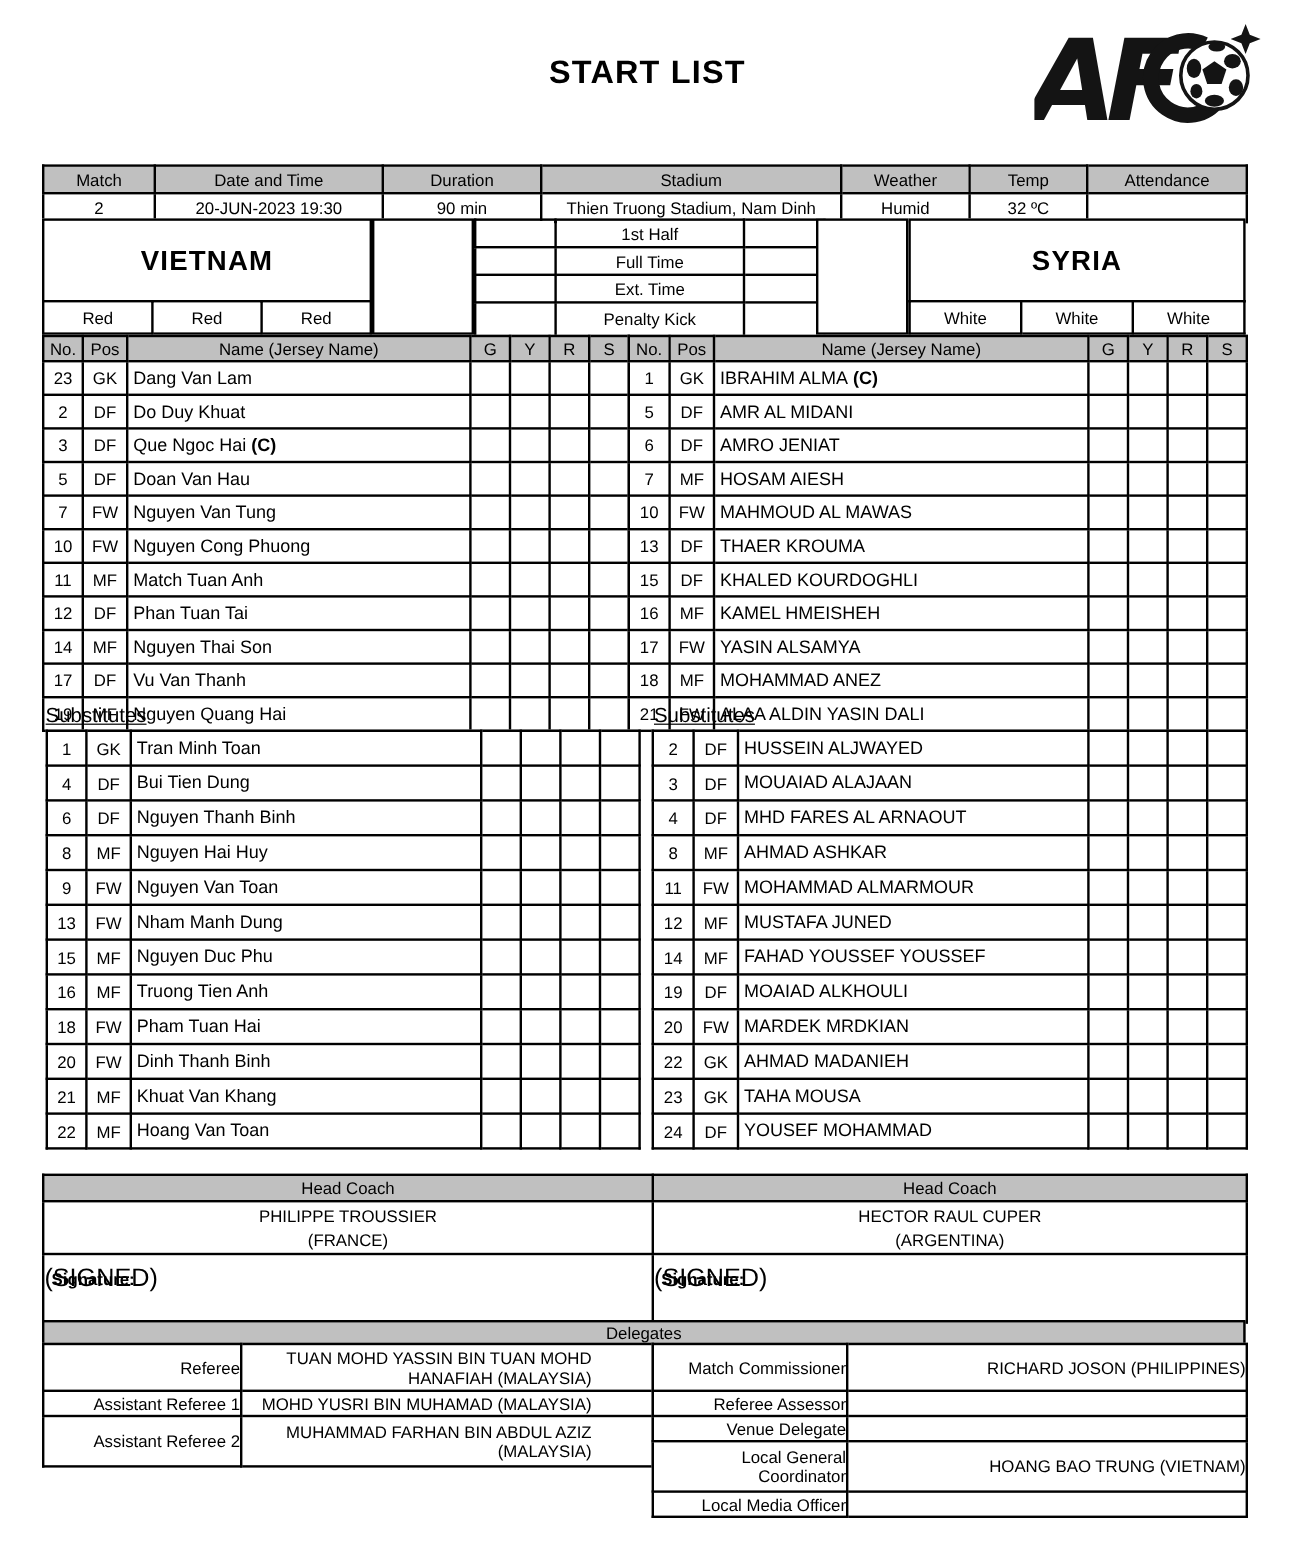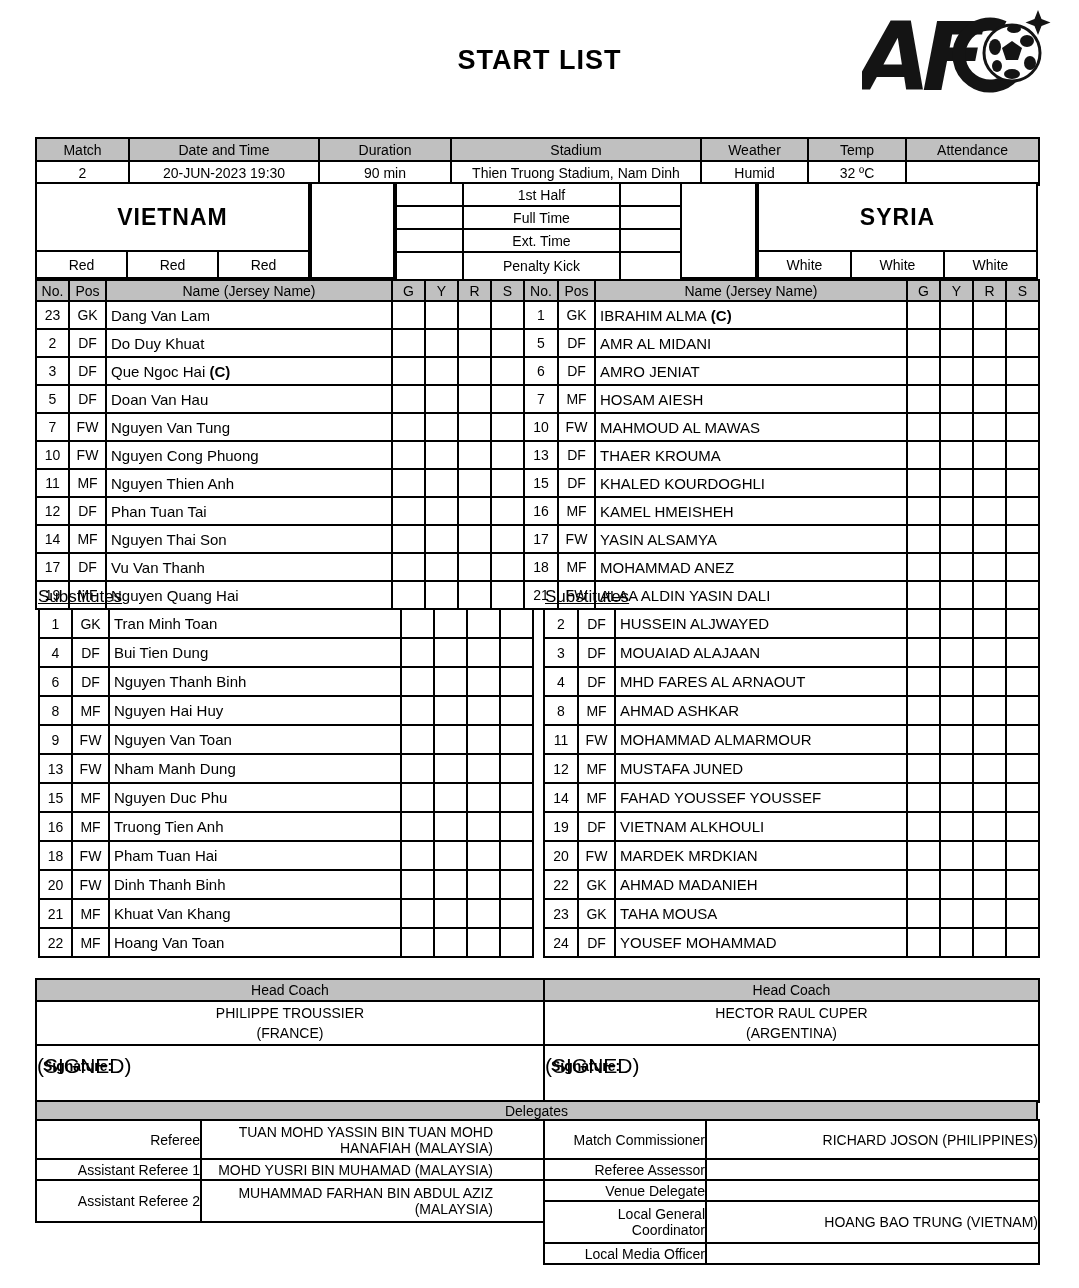--- a/index.html
+++ b/index.html
@@ -2,21 +2,21 @@
 <html><head>
 <meta charset="utf-8">
 <style>
   html,body{margin:0;padding:0;background:#fff;}
   .page{position:relative;width:1079px;height:1288px;background:#fff;
         font-family:"Liberation Sans",sans-serif;color:#000;overflow:hidden;}
 
   
   .title{position:absolute;top:45px;left:0;width:100%;text-align:center;
          font-size:27px;font-weight:bold;letter-spacing:1px;}
-  .logo{position:absolute;left:862px;top:2px;width:190px;height:104px;}
+  .logo{position:absolute;left:862px;top:12px;width:190px;height:104px;}
 
   
   table{border-collapse:collapse;table-layout:fixed;}
   td{border:2px solid #000;padding:0;overflow:hidden;font-size:14px;}
   .gray td,.grayc{background:#c0c0c0;}
 
   
   .info{position:absolute;left:35px;top:137px;width:1003px;}
   .info td{text-align:center;height:21px;}
   .info tr.vals td{height:22px;}
@@ -298,21 +298,21 @@
     <td class="nm">Nguyen Cong Phuong</td>
     <td class="sc"></td>
     <td class="sc"></td>
     <td class="sc"></td>
     <td class="sc"></td>
   </tr>
 
   <tr>
     <td class="cc">11</td>
     <td class="cc">MF</td>
-    <td class="nm">Nguyen Thien Anh</td>
+    <td class="nm">Match Tuan Anh</td>
     <td class="sc"></td>
     <td class="sc"></td>
     <td class="sc"></td>
     <td class="sc"></td>
   </tr>
 
   <tr>
     <td class="cc">12</td>
     <td class="cc">DF</td>
     <td class="nm">Phan Tuan Tai</td>
@@ -707,21 +707,21 @@
     <td class="nm">FAHAD YOUSSEF YOUSSEF</td>
     <td class="sc"></td>
     <td class="sc"></td>
     <td class="sc"></td>
     <td class="sc"></td>
   </tr>
 
   <tr>
     <td class="cc">19</td>
     <td class="cc">DF</td>
-    <td class="nm">VIETNAM ALKHOULI</td>
+    <td class="nm">MOAIAD ALKHOULI</td>
     <td class="sc"></td>
     <td class="sc"></td>
     <td class="sc"></td>
     <td class="sc"></td>
   </tr>
 
   <tr>
     <td class="cc">20</td>
     <td class="cc">FW</td>
     <td class="nm">MARDEK MRDKIAN</td>

